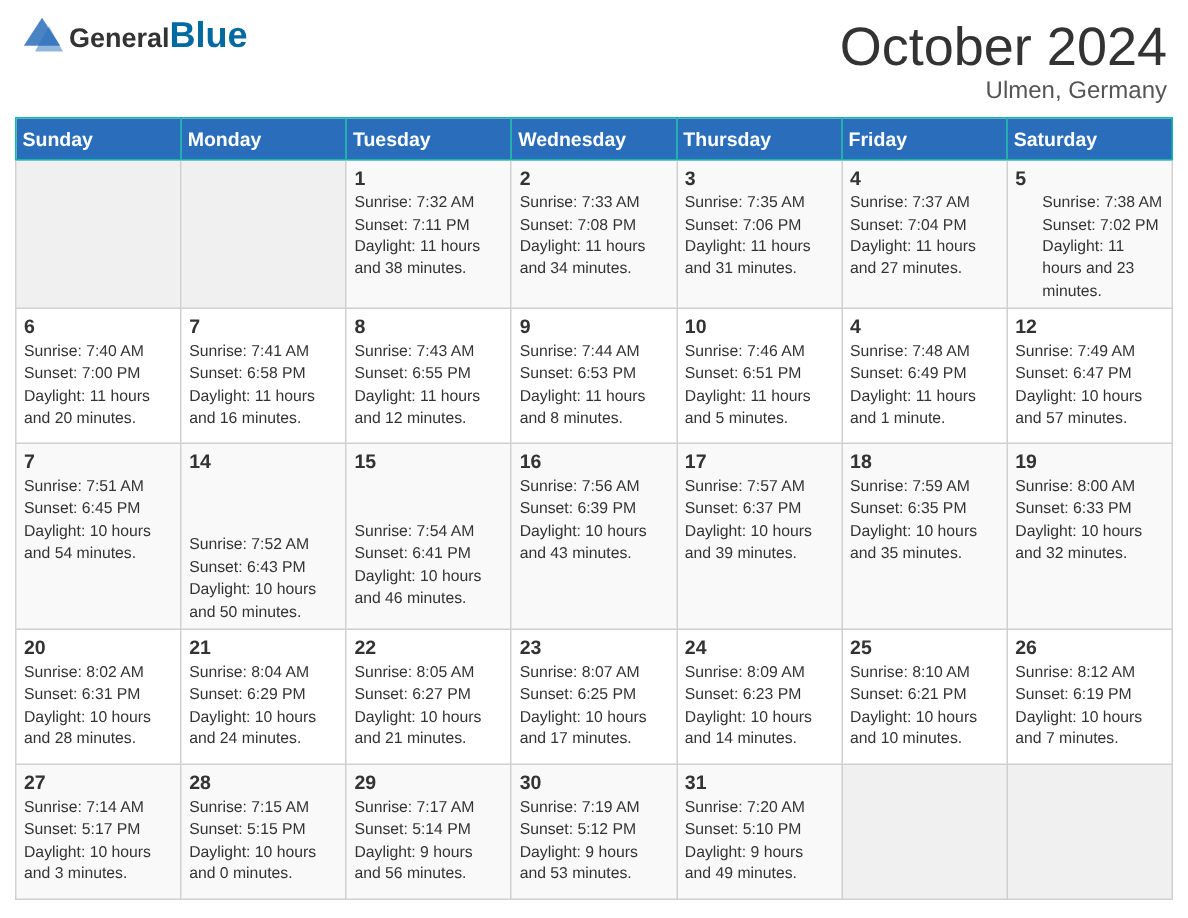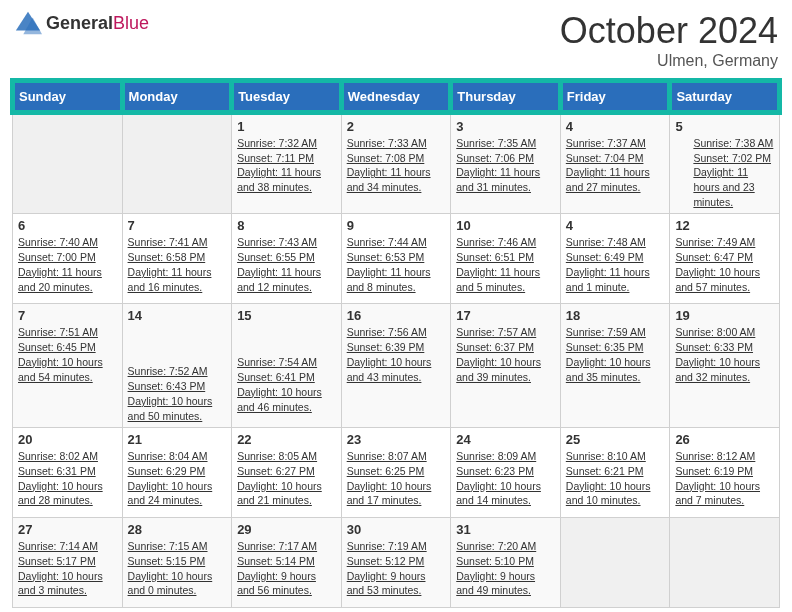--- a/index.html
+++ b/index.html
@@ -22,23 +22,23 @@
       align-items: center;
       gap: 4px;
     }
     .logo-text-general {
       font-size: 18px;
       font-weight: bold;
       color: #333;
       line-height: 1.1;
     }
     .logo-text-blue {
-      font-size: 18px;
-      font-weight: normal;
-      color: #be185d;
+      font-size: 24px;
+      font-weight: bold;
+      color: #0369a1;
       line-height: 1.1;
     }
     .logo-icon {
       width: 28px;
       height: 28px;
     }
     .title-area {
       text-align: right;
     }
     .month-title {
@@ -55,21 +55,21 @@
       border-collapse: collapse;
       table-layout: fixed;
     }
     .calendar-table thead tr th {
       background-color: #2a6ebb;
       color: #fff;
       font-size: 13px;
       font-weight: bold;
       padding: 6px 4px;
       text-align: left;
-      border: 5px solid #14b8a6;
+      border: 1px solid #14b8a6;
     }
     .calendar-table tbody tr td {
       vertical-align: top;
       border: 1px solid #d0d0d0;
       padding: 4px 5px;
       font-size: 11px;
       color: #333;
       min-height: 80px;
       height: 90px;
       background: #fff;
@@ -83,21 +83,20 @@
     .day-number {
       font-size: 13px;
       font-weight: bold;
       display: block;
       margin-bottom: 2px;
     }
     .day-info {
       font-size: 10.5px;
       line-height: 1.4;
       color: #333;
-      text-decoration: underline;
     }
     .empty-cell {
       background: #f0f0f0 !important;
     }
   </style>
 </head>
 <body>
 
 <div class="header-area">
   <div class="logo">

